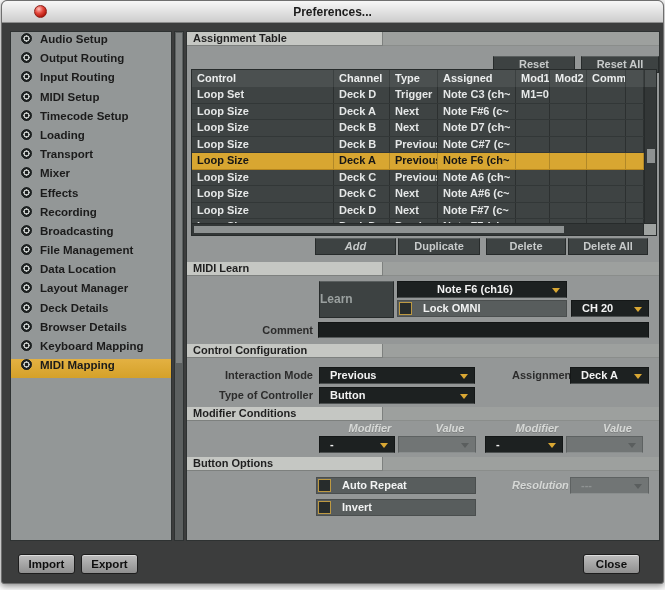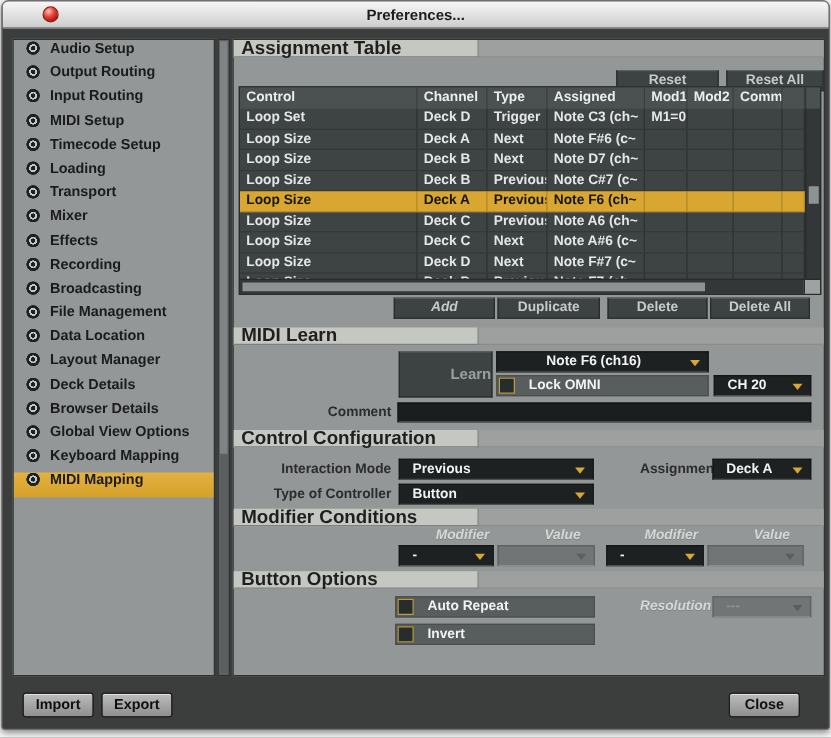--- a/index.html
+++ b/index.html
@@ -33,21 +33,21 @@
   .side-thumb { position:absolute; left:1px; top:1px; width:6px; height:330px; background:#7f8383; }
 
   .main { position:absolute; left:184px; top:30px; width:474px; height:510px;
           background:#949797; border:1px solid #2e3232; }
 
   
   .sec { position:absolute; left:0; width:100%; height:14px; background:#9da09e;
          border-bottom:1px solid #8a8d8b; }
   .sec-label { position:absolute; left:0; top:0; width:196px; height:14px; background:#c5c7c3;
                border-right:1px solid #7d807e; border-bottom:1px solid #7d807e;
-               font-size:15px; font-weight:bold; color:#1f1f1f; line-height:13px; padding-left:6px; }
+               font-size:11px; font-weight:bold; color:#1f1f1f; line-height:13px; padding-left:6px; }
 
   
   .dbtn { position:absolute; height:17px; background:#3d4242; border:1px solid #272b2b;
           border-top-color:#5a5f5f; color:#c7caca; font-size:11px; font-weight:bold;
           text-align:center; line-height:15px; cursor:default; }
 
   
   .table { position:absolute; left:4px; top:37px; width:466px; height:167px;
            background:#3e4343; border:1px solid #272b2b; }
   .t-head { position:absolute; left:0; top:0; right:12px; height:17px; background:#4b5050;
@@ -78,21 +78,21 @@
         line-height:15px; padding-left:10px; cursor:default; }
   .dd.centered { text-align:center; padding-left:0; padding-right:14px; }
   .dd .arr { position:absolute; right:6px; top:6px; width:0; height:0;
              border-left:4px solid transparent; border-right:4px solid transparent;
              border-top:5px solid #d9a733; }
   .dd.disabled { background:#717575; border-color:#5e6262; border-bottom-color:#8a8e8e; color:#8f9393; }
   .dd.disabled .arr { border-top-color:#5a5e5e; }
 
   .learn-btn { position:absolute; left:132px; top:249px; width:75px; height:37px;
                background:#3d4242; border:1px solid #272b2b; border-top-color:#5a5f5f;
-               color:#9aa09f; font-size:12px; font-weight:bold; text-align:right; line-height:35px;padding-left:14px; }
+               color:#9aa09f; font-size:12px; font-weight:bold; text-align:left; line-height:35px; }
 
   .strip { position:absolute; height:17px; background:#585d5d; border:1px solid #4a4e4e;
            color:#f2f3f3; font-size:11px; font-weight:bold; line-height:15px; padding-left:25px; }
   .cb { position:absolute; left:1px; top:1px; width:13px; height:13px; background:#272c2c;
         border:1px solid #bd9942; }
 
   .tinput { position:absolute; height:16px; background:#1a1e1e; border:1px solid #121515;
             border-bottom-color:#565a5a; color:#e8e8e8; font-size:11px; line-height:14px; padding-left:5px; }
 
   
@@ -185,24 +185,20 @@
       <div class="side-item">
         <span class="bullseye"></span>
         <span class="side-label">Deck Details</span>
       </div>
 
       <div class="side-item">
         <span class="bullseye"></span>
         <span class="side-label">Browser Details</span>
       </div>
 
-      <div class="side-item">
-        <span class="bullseye"></span>
-        <span class="side-label">Global View Options</span>
-      </div>
 
       <div class="side-item">
         <span class="bullseye"></span>
         <span class="side-label">Keyboard Mapping</span>
       </div>
 
       <div class="side-item selected">
         <span class="bullseye"></span>
         <span class="side-label">MIDI Mapping</span>
       </div>

